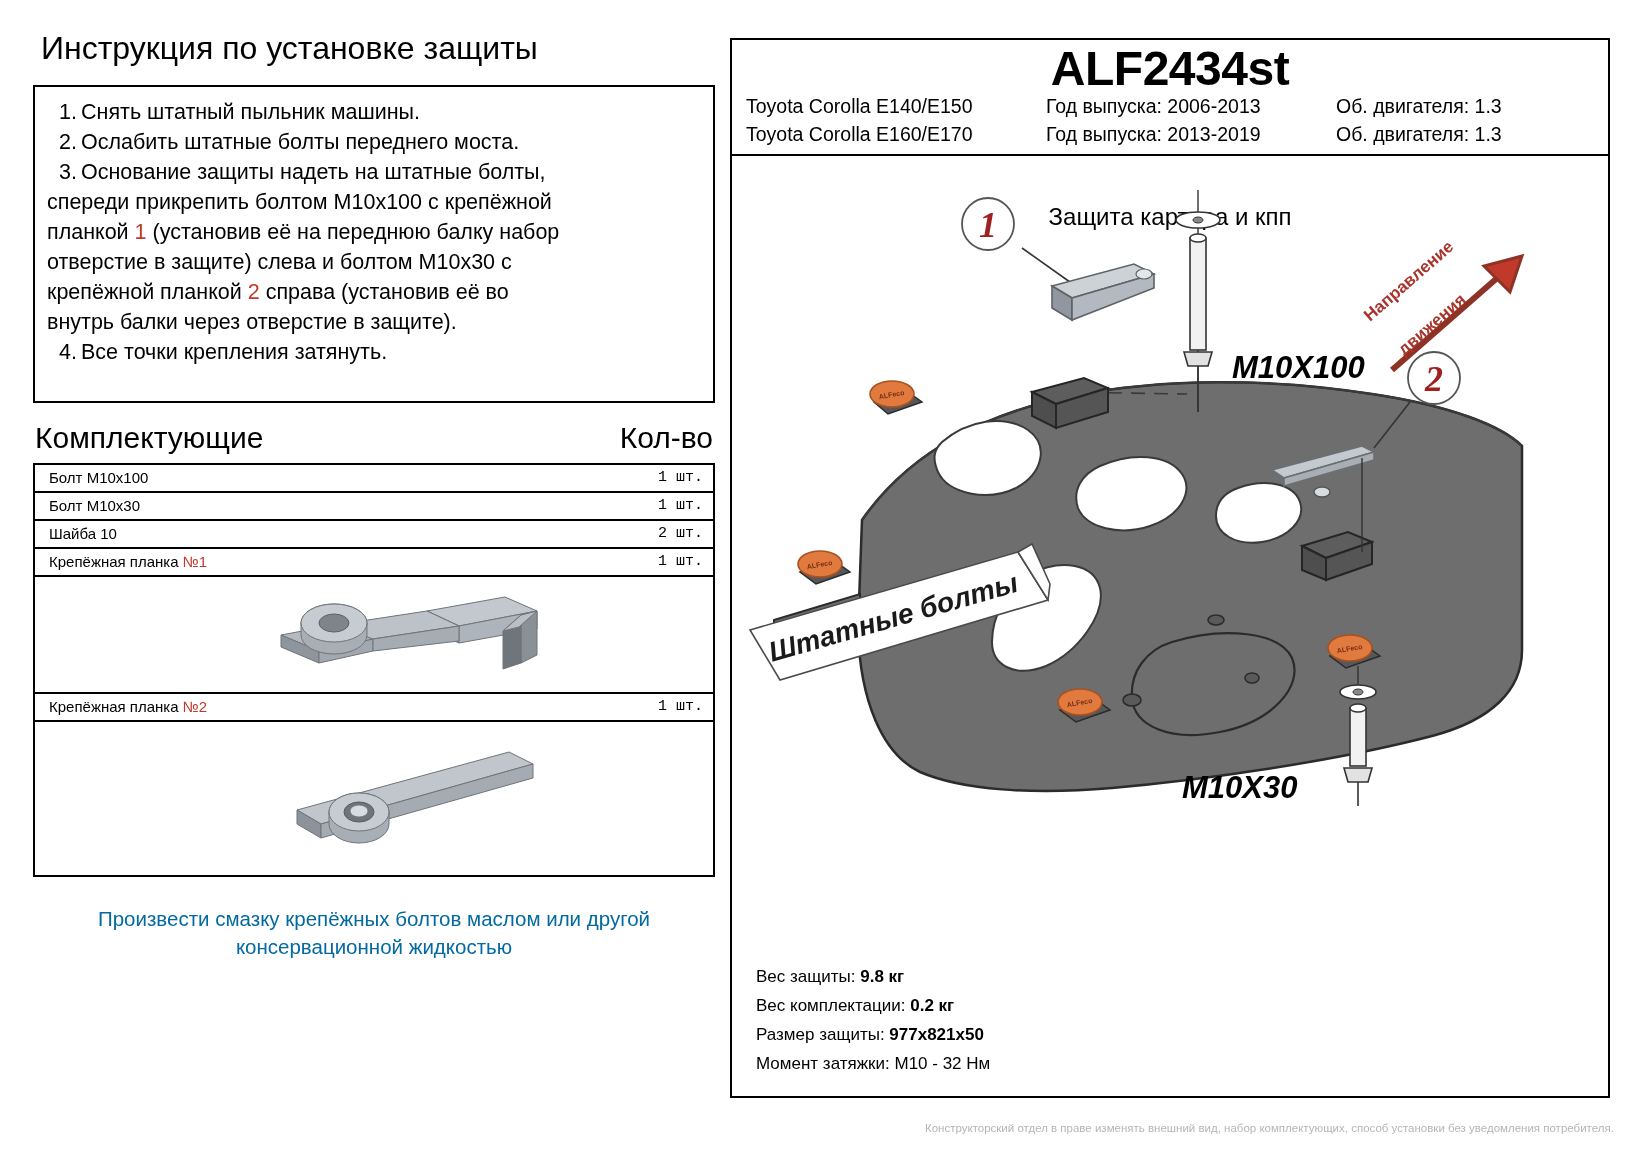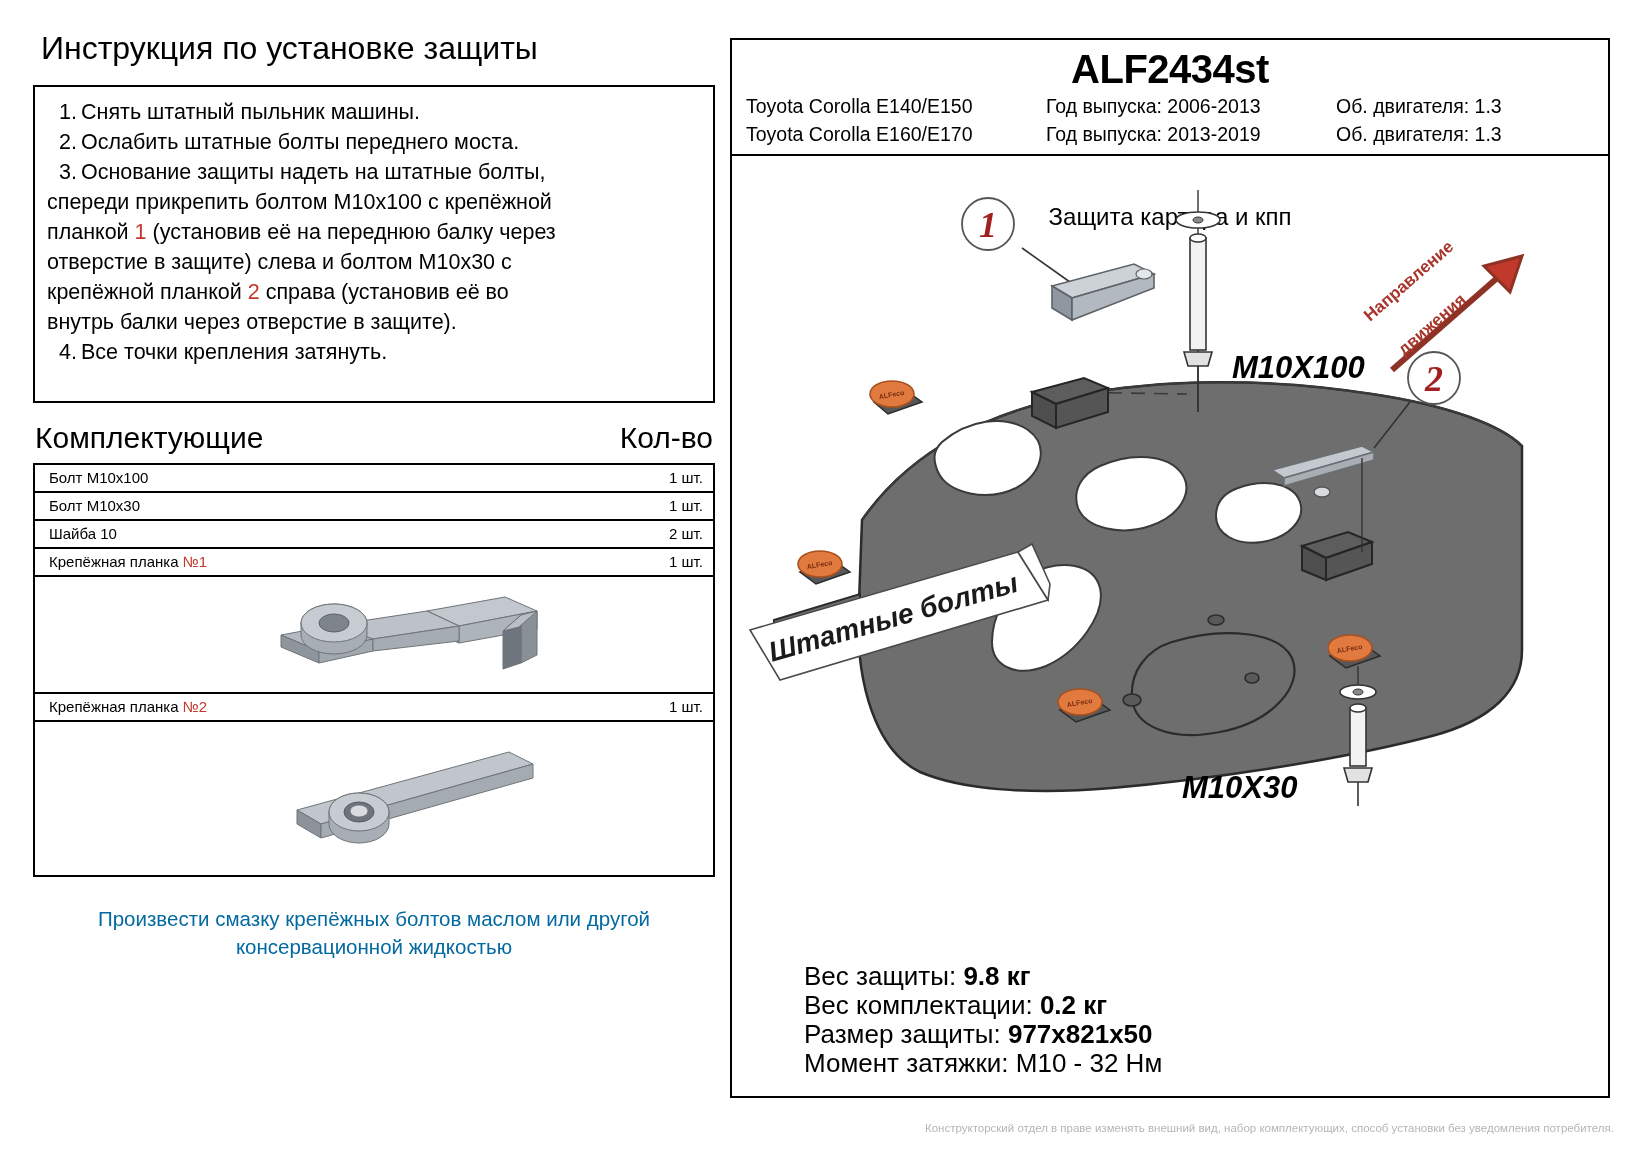--- a/index.html
+++ b/index.html
@@ -85,20 +85,21 @@
     font-size: 15px;
     padding: 4px 10px 5px 14px;
     vertical-align: top;
   }
   .comp-table tr:last-child td { border-bottom: none; }
   .qty-cell {
     text-align: right;
     padding-right: 62px;
     width: 170px;
     white-space: nowrap;
+    font-family: Liberation Mono, monospace;
   }
   .img-row td {
     padding: 0;
     height: 112px;
     border-bottom: 2px solid #000;
     position: relative;
   }
   .img-row.last td { border-bottom: none; height: 150px; }
 
   .warn-text {
@@ -119,21 +120,21 @@
     border: 2px solid #000;
     box-sizing: border-box;
   }
 
   .rp-header {
     border-bottom: 2px solid #000;
     padding: 6px 0 6px 0;
   }
   .rp-code {
     text-align: center;
-    font-size: 40px;
+    font-size: 48px;
     font-weight: bold;
     letter-spacing: -0.5px;
     line-height: 46px;
   }
   .rp-row {
     display: flex;
     font-size: 19.5px;
     line-height: 28px;
     padding: 0 14px;
   }
@@ -153,23 +154,22 @@
     left: 0;
     top: 140px;
     width: 876px;
     height: 780px;
   }
 
   .specs {
     position: absolute;
     left: 24px;
     bottom: 18px;
-    font-size: 26px;
+    font-size: 17px;
     line-height: 29px;
-    margin-left: 48px;
   }
   .specs b { font-weight: bold; }
 
   .footer-note {
     position: absolute;
     left: 925px;
     top: 1122px;
     font-size: 11.5px;
     color: #b5b5b5;
     white-space: nowrap;
@@ -227,21 +227,21 @@
         </span>
 
         <span class="instr-line">
           <span class="instr-num">2.</span><span>Ослабить штатные болты переднего моста.</span>
         </span>
 
         <span class="instr-line">
           <span class="instr-num">3.</span><span>Основание защиты надеть на штатные болты,</span>
         </span>
         <span class="instr-line">спереди прикрепить болтом M10x100 с крепёжной</span>
-        <span class="instr-line"><span>планкой </span><span class="red-num">1</span><span> (установив её на переднюю балку через</span></span>
+        <span class="instr-line"><span>планкой </span><span class="red-num">1</span><span> (установив её на переднюю балку набор</span></span>
         <span class="instr-line">отверстие в защите) слева и болтом M10x30 с</span>
         <span class="instr-line"><span>крепёжной планкой </span><span class="red-num">2</span><span> справа (установив её во</span></span>
         <span class="instr-line">внутрь балки через отверстие в защите).</span>
 
         <span class="instr-line">
           <span class="instr-num">4.</span><span>Все точки крепления затянуть.</span>
         </span>
 
       </div>
     </div>

